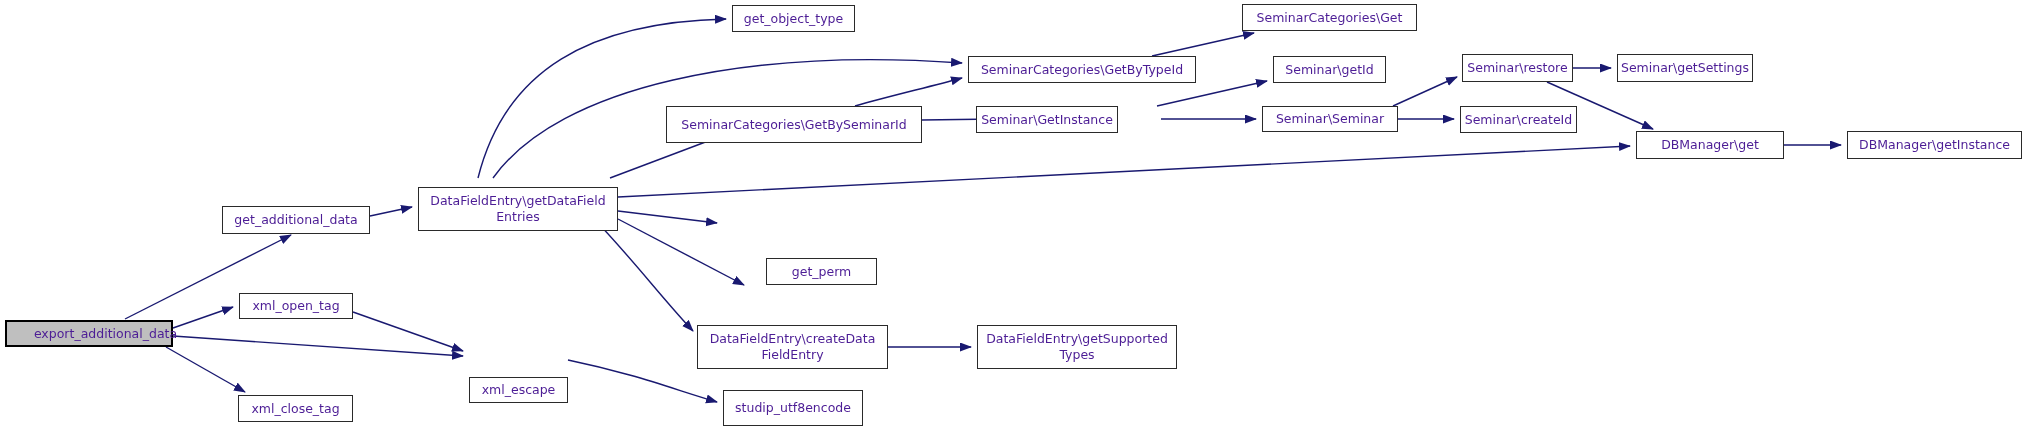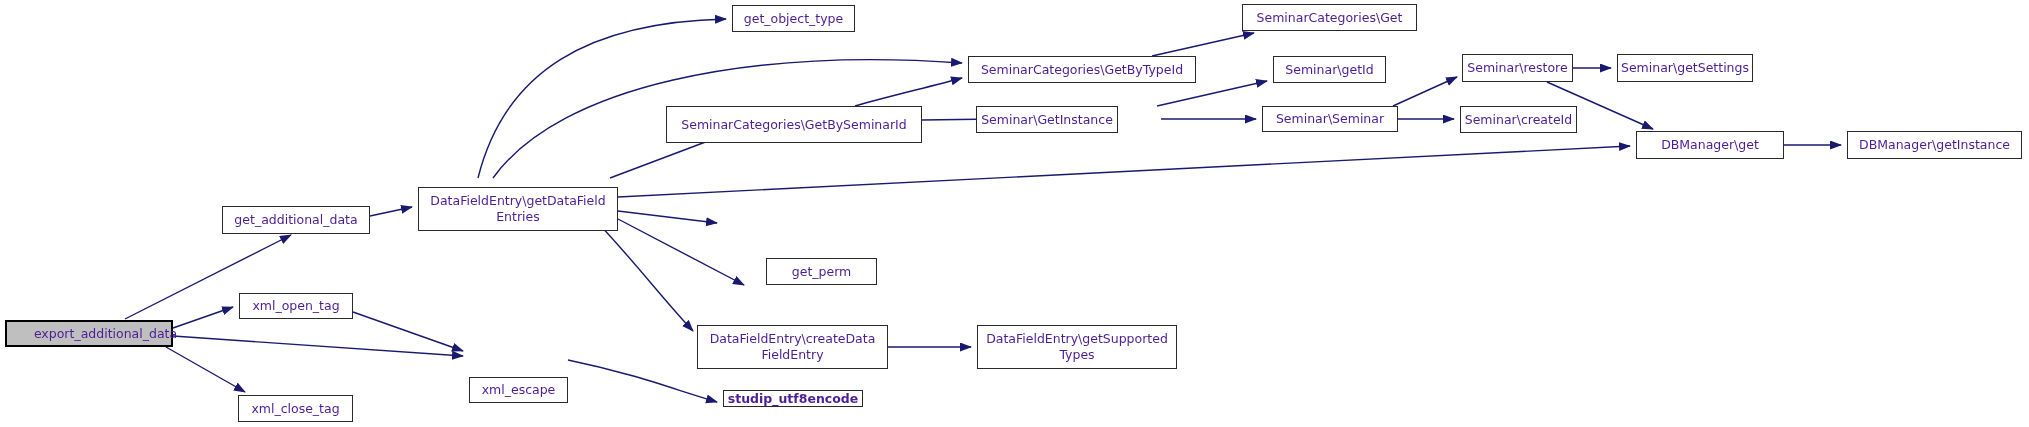--- a/index.html
+++ b/index.html
@@ -144,16 +144,16 @@
     </div>
     <div class="node" style="left: 239px; top: 293px; width: 114px; height: 26px;">
       <span>xml_open_tag</span>
     </div>
     <div class="node" style="left: 469px; top: 341px; width: 99px; height: 26px; margin-top: 36px;">
       <span>xml_escape</span>
     </div>
     <div class="node" style="left: 238px; top: 395px; width: 115px; height: 27px;">
       <span>xml_close_tag</span>
     </div>
-    <div class="node" style="left: 723px; top: 390px; width: 140px; height: 17px; font-weight: bold;">
+    <div class="node" style="left: 723px; top: 390px; width: 140px; height: 36px;">
       <span>studip_utf8encode</span>
     </div>
   </div>
 
 </body></html>

